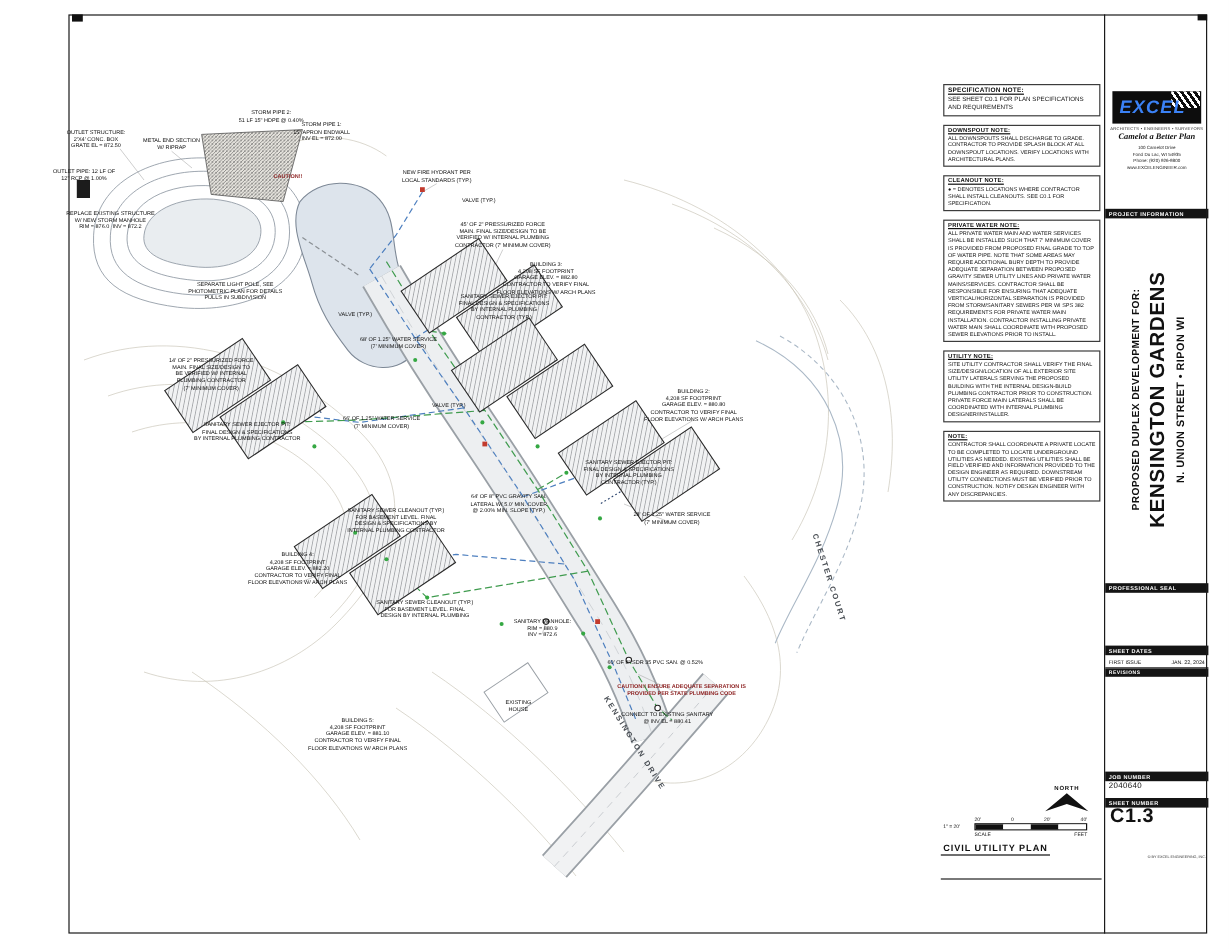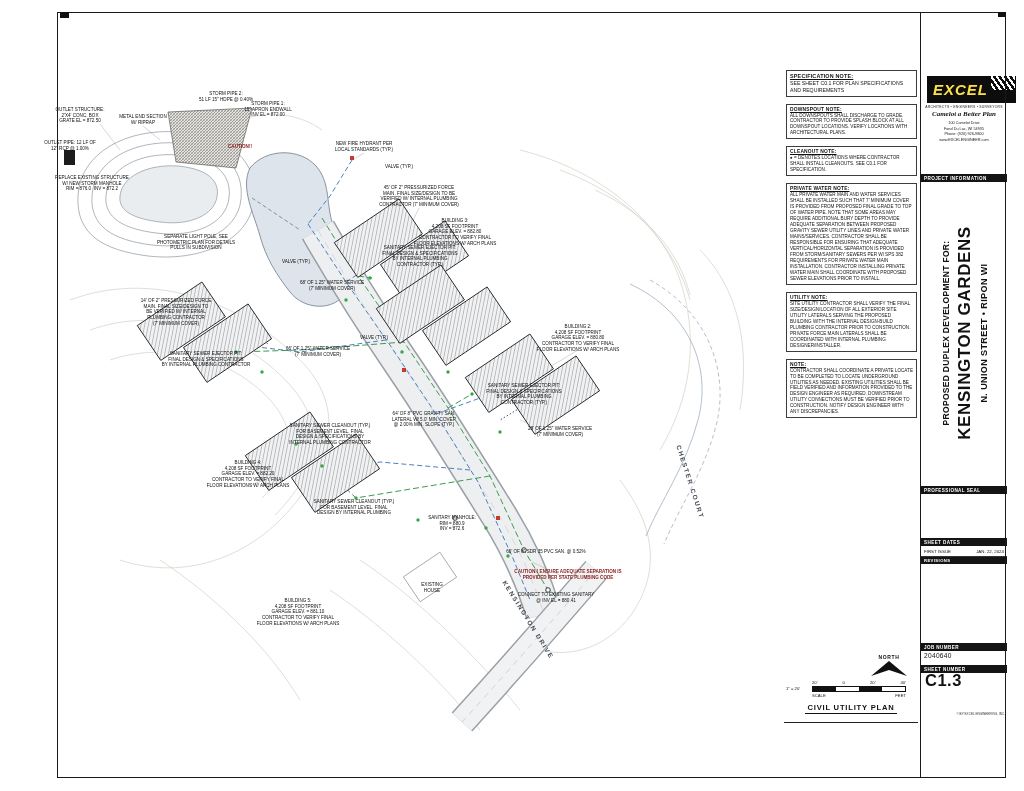--- a/index.html
+++ b/index.html
@@ -31,28 +31,28 @@
   
   #footer-assembly{position:absolute;left:784px;top:652px;width:134px;height:62px;z-index:3;background:#fff;}
   #north{position:absolute;left:84px;top:2px;width:42px;text-align:center;}
   #north .north-label{font-size:5px;font-weight:bold;letter-spacing:.6px;}
   #scale-assembly{position:absolute;left:28px;top:28px;width:94px;}
   .scale-ticks{display:flex;justify-content:space-between;font-size:4.2px;margin-bottom:1px;}
   .scale-bar{display:flex;height:4px;border:0.7px solid #111;box-sizing:content-box;}
   .scale-seg{width:23px;height:100%;}
   .scale-bottom{display:flex;justify-content:space-between;font-size:4.2px;margin-top:1px;}
   #scale-ratio{position:absolute;left:2px;top:34px;font-size:4.2px;}
-  #plan-title-wrap{position:absolute;left:0px;top:44px;width:134px;text-align:center;border-bottom:1px solid #222;padding-bottom:8px;}
+  #plan-title-wrap{position:absolute;left:0px;top:44px;width:134px;text-align:left;border-bottom:1px solid #222;padding-bottom:18px;}
   #plan-title-wrap .drawing-title{font-size:7.6px;font-weight:bold;letter-spacing:.8px;
        border-bottom:1.6px solid #111;padding:0 2px 1px 2px;}
 
   
   #title-block{position:absolute;left:920px;top:12px;width:87px;height:766px;background:#fff;
                border-left:1.2px solid #1a1a1a;box-sizing:border-box;z-index:3;}
-  .logo{position:absolute;left:6px;top:64px;width:89px;height:27px;background:#0d0d0d;color:#fde047;
+  .logo{position:absolute;left:6px;top:64px;width:74px;height:27px;background:#0d0d0d;color:#3b82f6;
         display:flex;align-items:center;padding-left:6px;box-sizing:border-box;overflow:hidden;}
   .logo-text{font-size:15px;font-weight:bold;font-style:italic;letter-spacing:1px;z-index:1;}
   .logo-stripes{position:absolute;right:1px;top:0;width:24px;height:14px;
         background:repeating-linear-gradient(55deg,transparent 0 2.5px,#fff 2.5px 4.5px);}
   .logo-sub{position:absolute;left:0;top:93px;width:100%;text-align:center;font-size:3.4px;letter-spacing:.25px;color:#222;}
   .tagline{position:absolute;left:0;top:98px;width:100%;text-align:center;font-size:7px;font-weight:bold;
            font-style:italic;font-family:"Liberation Serif",serif;}
   .address{position:absolute;left:0;top:109px;width:100%;text-align:center;font-size:3.8px;line-height:1.5;color:#222;}
   .tb-bar{position:absolute;left:0;width:100%;height:8px;background:#141414;color:#fff;font-size:4.6px;
           font-weight:bold;display:flex;align-items:center;padding-left:3px;box-sizing:border-box;letter-spacing:.4px;}

